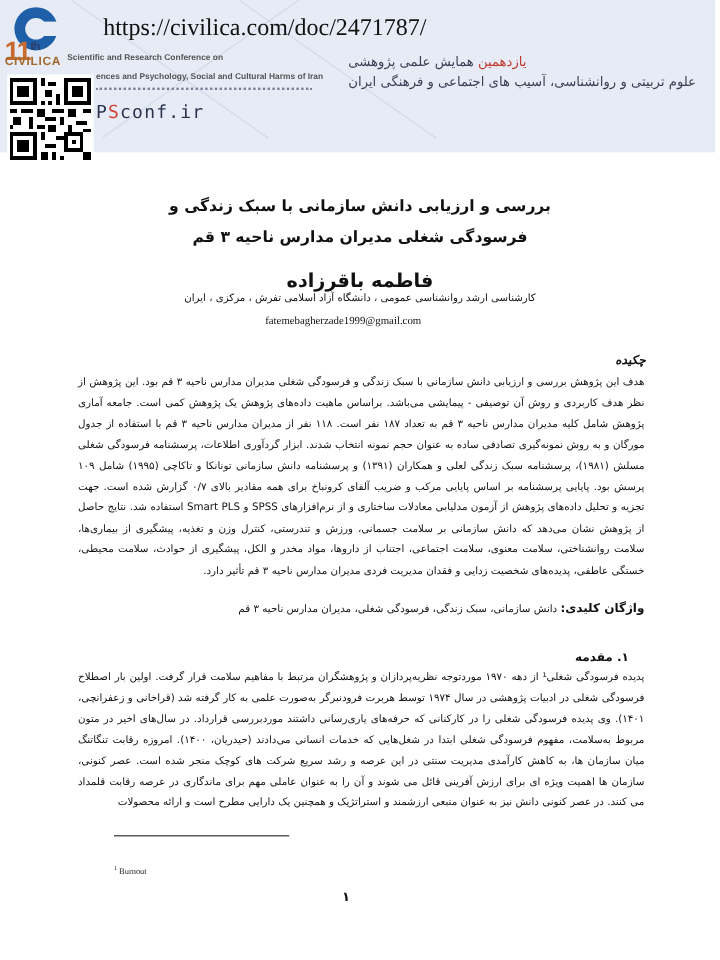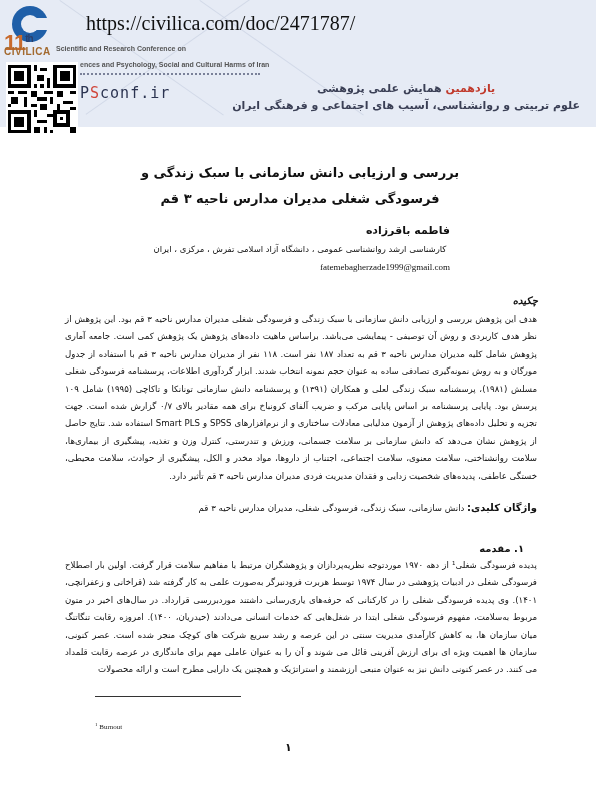--- a/index.html
+++ b/index.html
@@ -44,45 +44,45 @@
   .dots {
     position:absolute; left:80px; top:73px; width:180px; height:2px;
     border-top:2px dotted #7a8199;
   }
   .site {
     position:absolute; left:80px; top:84px;
     font-family:"DejaVu Sans Mono", monospace; font-size:15px; color:#2b3350; letter-spacing:1px;
   }
   .site .accent { color:#d0453a; }
   .fa-conf {
-    position:absolute; right:16px; top:43px; direction:rtl; text-align:center;
-    font-size:11px; font-weight:bold; color:#3a3f55; line-height:17px;margin-top:37px;
+    position:absolute; right:16px; top:43px; direction:rtl; text-align:left;
+    font-size:11px; font-weight:normal; color:#3a3f55; line-height:17px;
   }
   .fa-conf .red { color:#c0392b; }
   .qr {
     position:absolute; left:6px; top:62px; width:72px; height:74px; background:#fff;
     padding:2px; box-sizing:border-box;
   }
   .qr svg { width:100%; height:100%; display:block; }
 
   .title {
     position:absolute; left:90px; width:420px; top:160px;
     direction:rtl; text-align:center; font-weight:bold; font-size:13px; line-height:26px; color:#111;
   }
   .author {
     position:absolute; left:150px; width:300px; top:224px;
-    direction:rtl; text-align:right; font-weight:bold; font-size:11px; color:#111;
+    direction:rtl; text-align:center; font-weight:bold; font-size:16px; color:#111;
   }
   .affil {
     position:absolute; left:100px; width:400px; top:244px;
     direction:rtl; text-align:center; font-size:8.5px; color:#111;
   }
   .email {
-    position:absolute; left:150px; width:300px; top:262px;
-    text-align:right; font-family:"Liberation Serif", serif; font-size:9px; color:#111;
+    position:absolute; left:136px; width:300px; top:262px;
+    text-align:center; font-family:"Liberation Serif", serif; font-size:9px; color:#111;
   }
   .h-abstract {
     position:absolute; right:62px; top:295px; direction:rtl;
     font-weight:bold; font-size:10px; color:#111;font-style:italic;
   }
   .body-text {
     position:absolute; left:65px; width:472px; direction:rtl; text-align:justify;
     font-size:8.6px; line-height:17.4px; color:#111;
   }
   .abstract-body { top:311px; }

